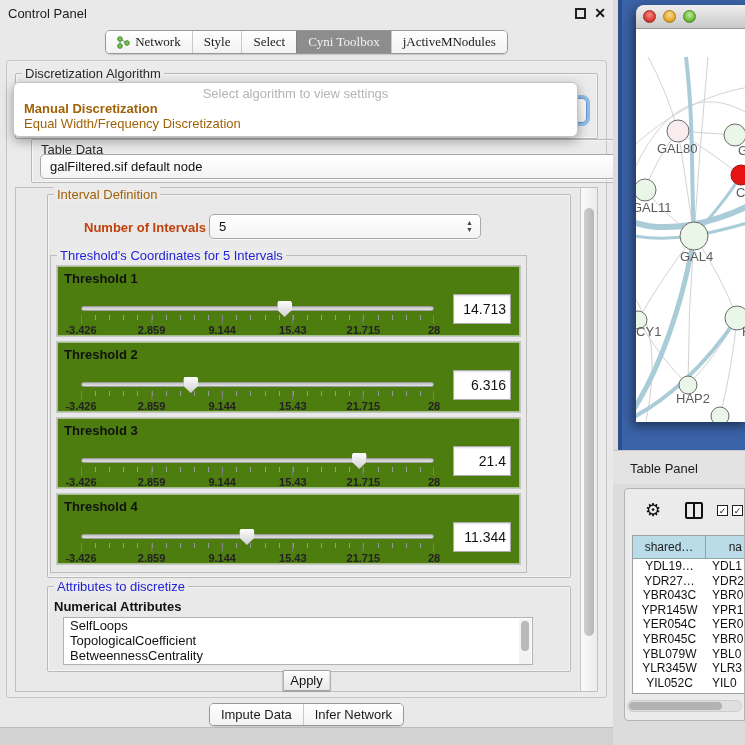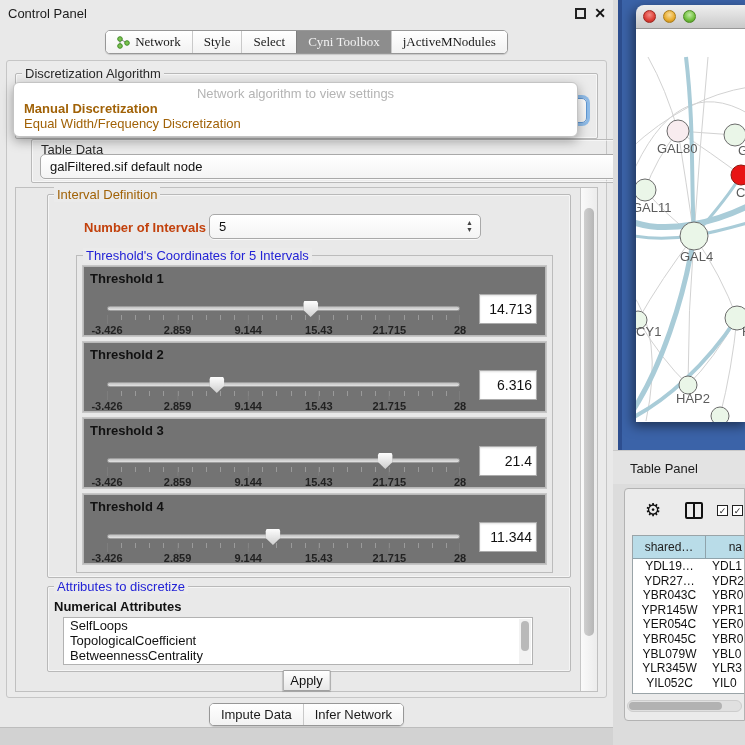--- a/index.html
+++ b/index.html
@@ -60,26 +60,26 @@
     border:1px solid #c0c0c0; background:#e9e9e9; }
   .v-scrollcol { position:absolute; right:0; top:0; bottom:0; width:17px;
     border-left:1px solid #c6c6c6; background:linear-gradient(to right,#fafafa,#ececec); }
   .v-thumb { position:absolute; left:3px; width:10px; border-radius:5px;
     background:linear-gradient(to right,#cfcfcf,#b6b6b6); }
 
   
   .interval-group   { left:31px; top:6px;  width:524px; height:384px; }
   .num-label { position:absolute; left:36px; top:25px; font-size:13px; font-weight:bold; color:#c2410c; }
   .num-combo { left:161px; top:19px; width:272px; }
-  .thresholds-group { position:absolute; left:28px; top:60px; width:477px; height:318px;
+  .thresholds-group { position:absolute; left:2px; top:60px; width:477px; height:318px;
     border:1px solid #bcbcbc; }
   .thresholds-group > .gtitle { top:-8px; background:#ebebeb; position:absolute; left:6px; padding:0 3px; font-size:13px; }
 
   .th-block { position:relative; margin:3px 5px 4px 5px; height:72px;
-    border:1px solid #c6c6c6; background:#737373; box-shadow:inset 0 0 0 1px rgba(255,255,255,.5); }
+    border:1px solid #c6c6c6; background:#4d7c0f; box-shadow:inset 0 0 0 1px rgba(255,255,255,.5); }
   .th-label { position:absolute; left:7px; top:5px; font-size:13px; font-weight:bold; color:#111; }
   .th-track { position:absolute; left:24px; top:40px; width:353px; height:5px;
     border:1px solid #9d9d9d; border-radius:3px;
     background:linear-gradient(#c2c2c2,#e2e2e2); }
   .th-thumb { position:absolute; top:-6px; width:15px; height:16px; transform:translateX(-50%);
     background:linear-gradient(#fdfdfd,#cfcfcf);
     clip-path:polygon(8% 0,92% 0,100% 14%,100% 55%,50% 100%,0 55%,0 14%);
     filter:drop-shadow(0 0 1px #7d7d7d); }
   .th-ticks { position:absolute; left:24px; top:49px; width:353px; height:9px; }
   .th-ticks .minor { position:absolute; left:0; top:0; width:100%; height:5px;
@@ -201,21 +201,21 @@
       <span class="gtitle dark">Discretization Algorithm</span>
       <div class="combo focusring" style="left:8px; top:24px; right:10px;">
         <span class="stepper">
             <span>▲</span>
             <span>▼</span>
           </span>
       </div>
     </div>
 
     <div class="algo-popup">
-      <div class="algo-hint">Network algorithm to view settings</div>
+      <div class="algo-hint">Select algorithm to view settings</div>
       <div class="algo-item bold">Manual Discretization</div>
       <div class="algo-item">Equal Width/Frequency Discretization</div>
     </div>
 
     <div class="groupbox" style="left:24px; top:78px; width:629px; height:44px;">
       <span class="gtitle dark" style="top:2px;">Table Data</span>
       <div class="combo" style="left:8px; top:14px; right:10px;">
         <span>galFiltered.sif default node</span>
         <span class="stepper">
             <span>▲</span>

